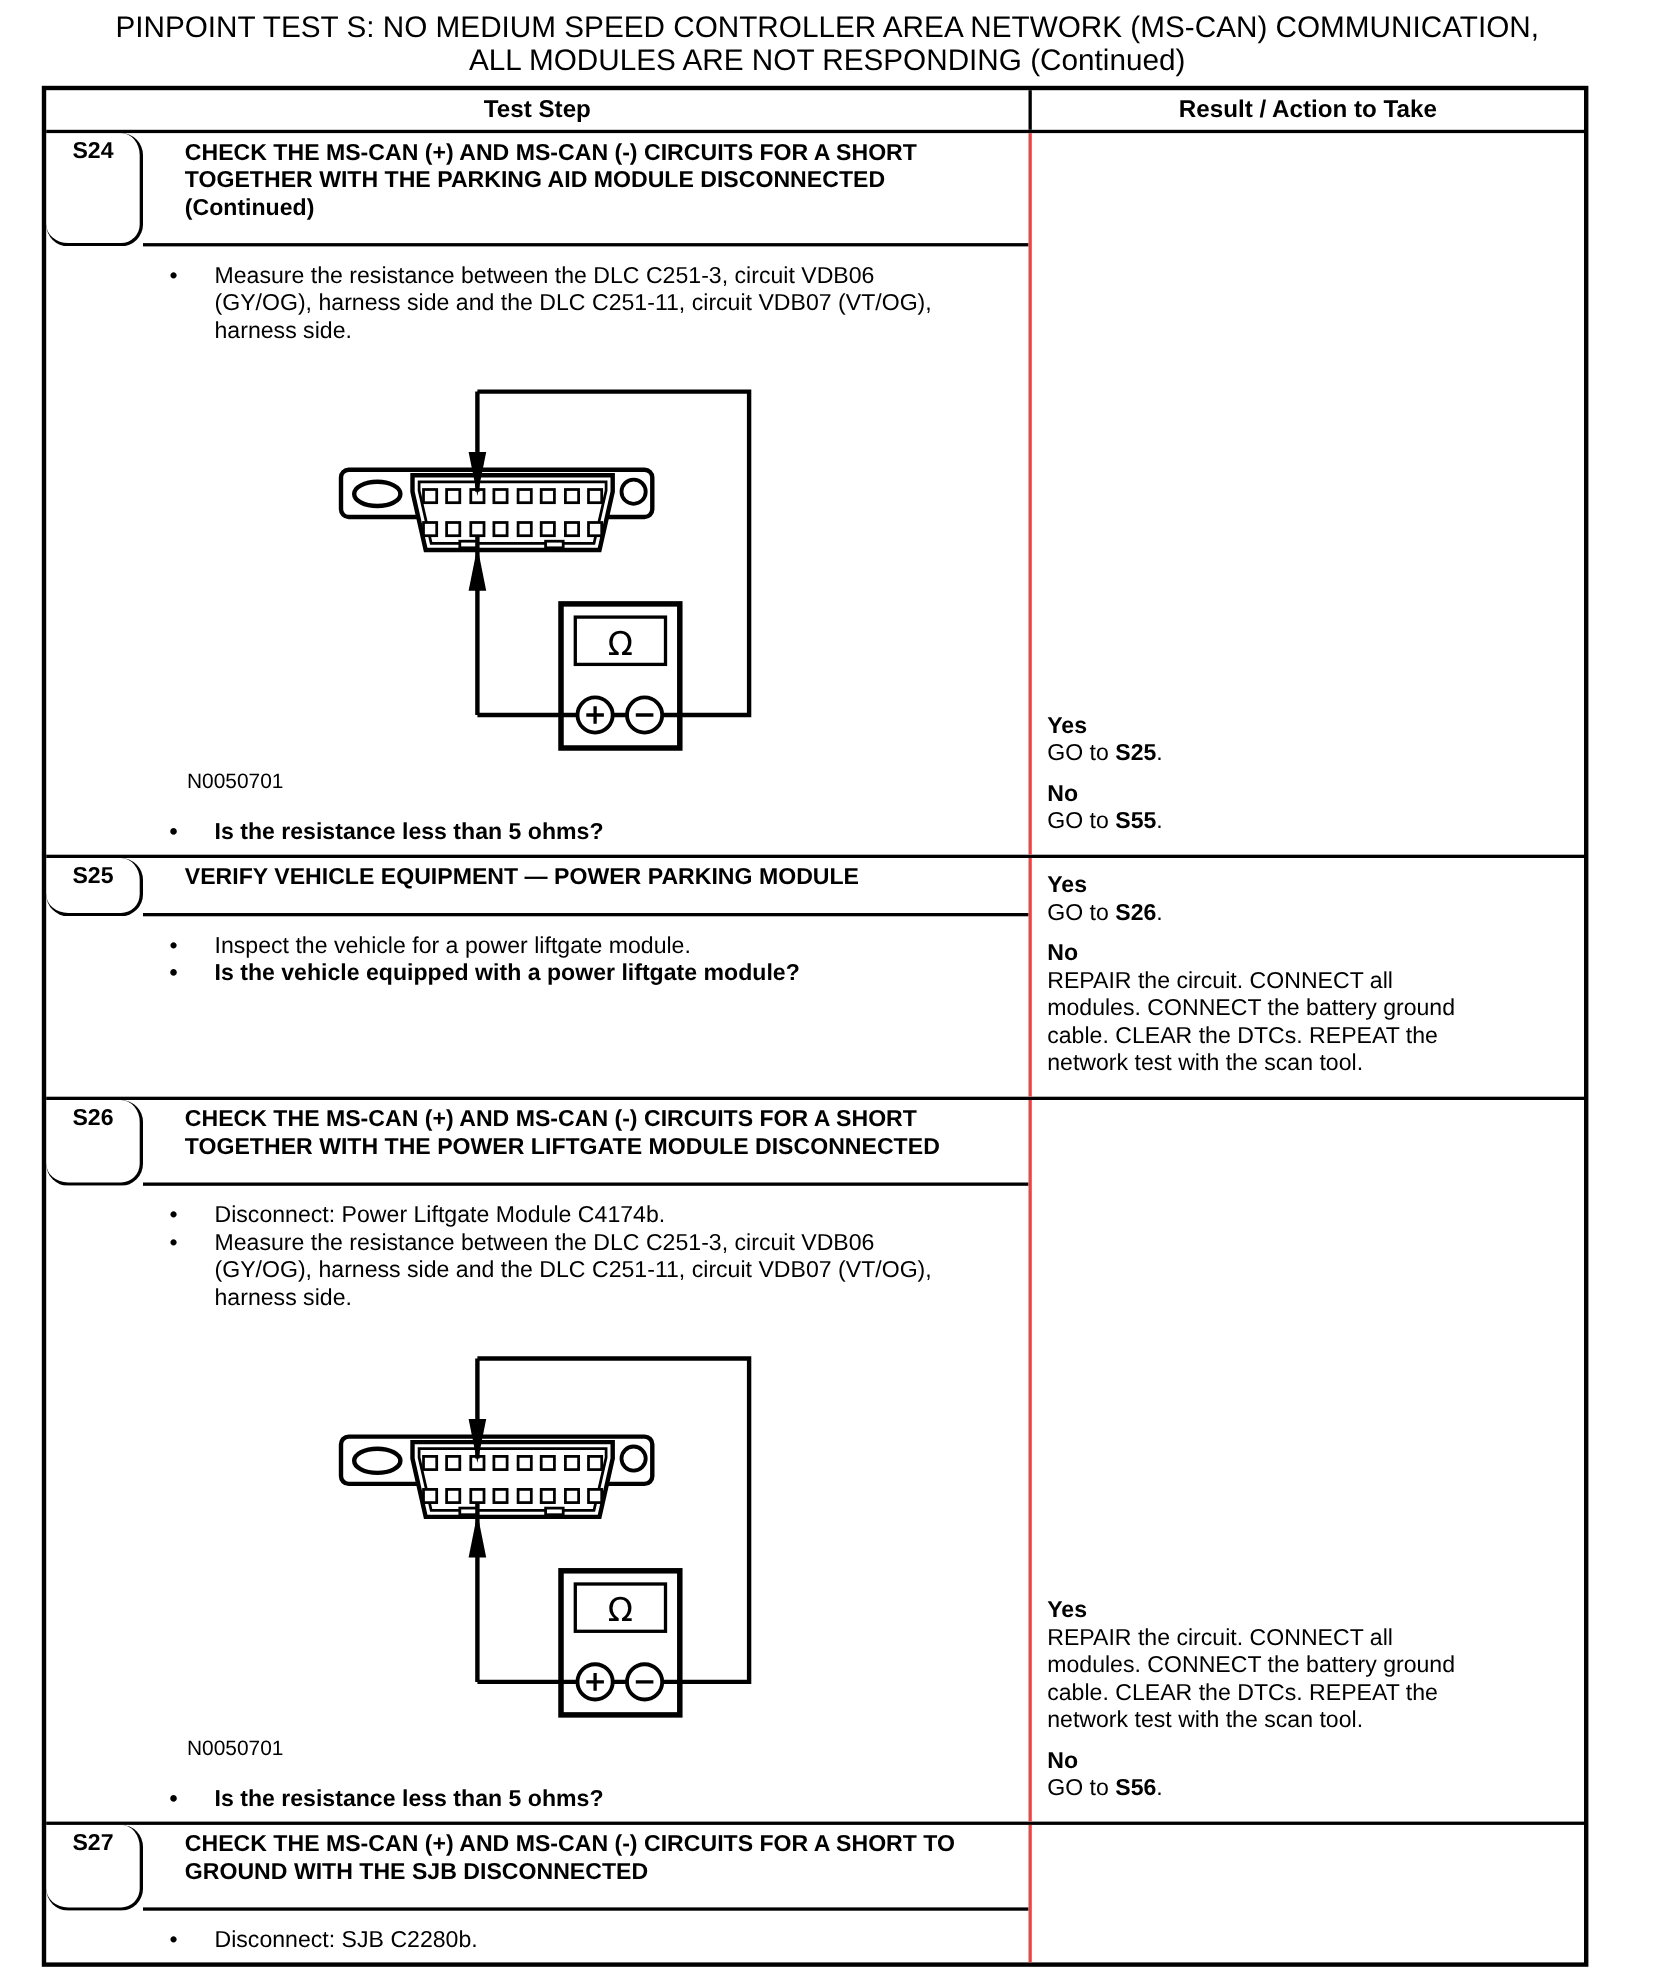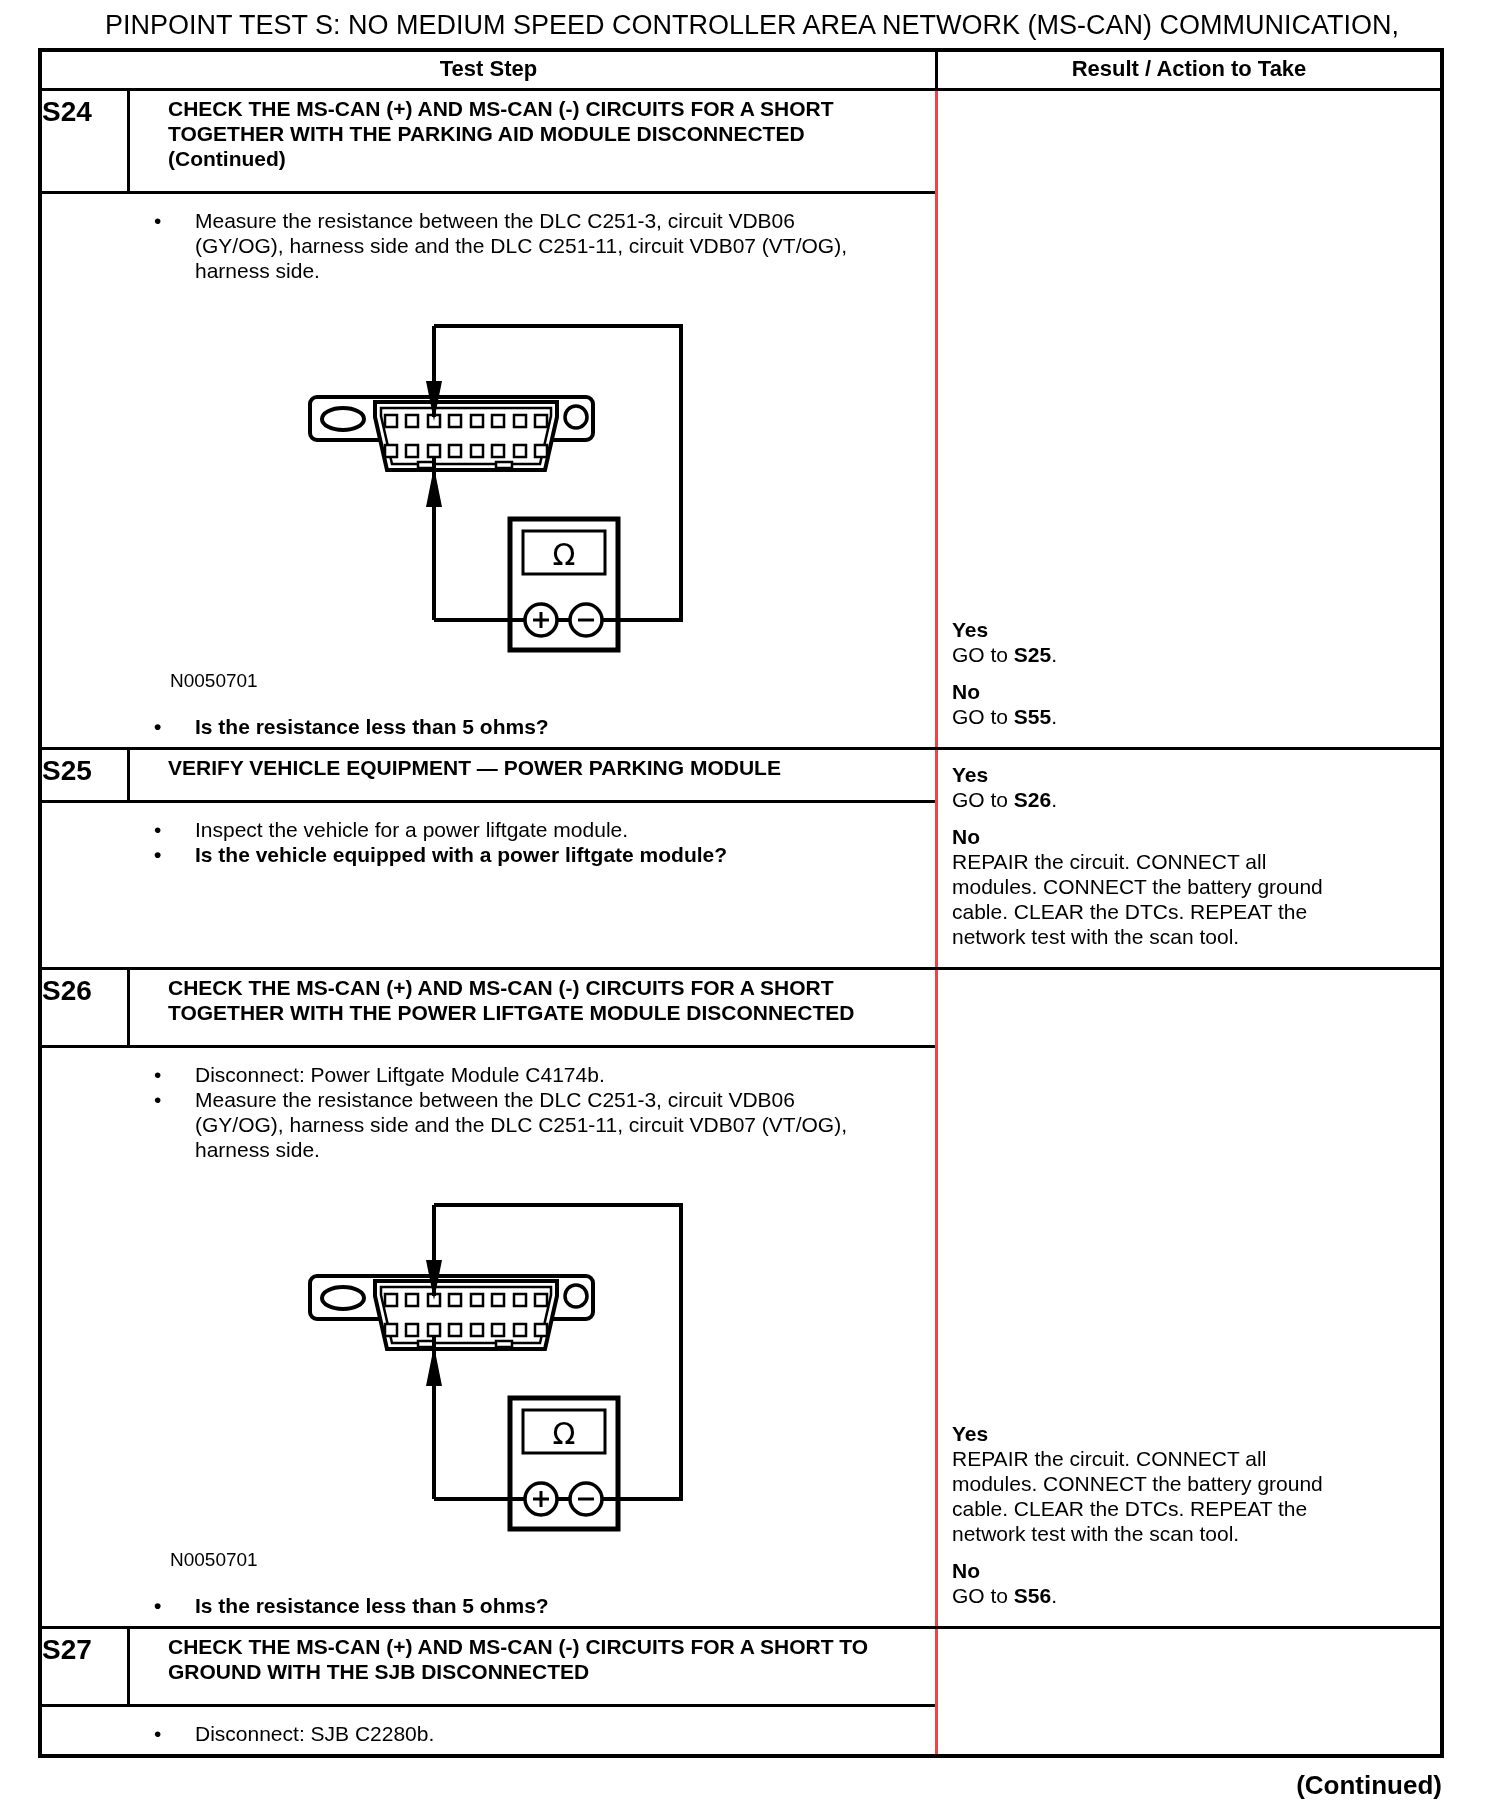--- a/index.html
+++ b/index.html
@@ -13,21 +13,21 @@
   .pptable { margin:8px 60px 0 38px; border:4px solid #000; }
 
   .thead { display:grid; grid-template-columns:893px 1fr; border-bottom:3px solid #000; }
   .th { font-weight:700; font-size:22px; line-height:26px; text-align:center; padding:4px 0 6px; }
   .th-result { border-left:3px solid #000; }
 
   .step { display:grid; grid-template-columns:88px 805px 1fr; grid-template-rows:auto 1fr; }
   .step + .step { border-top:3px solid #000; }
 
   .sid { grid-area:1/1/2/2; border-right:3px solid #000; border-bottom:3px solid #000;
-         font-weight:700; font-size:28px; padding-top:5px; }
+         font-weight:700; font-size:21px; text-align:center; padding-top:5px;border-radius:20px; }
   .stitle { grid-area:1/2/2/3; border-bottom:3px solid #000; font-weight:700;
             font-size:21px; line-height:25px; padding:5px 14px 20px 38px; }
   .stitle .tw { display:block; max-width:715px; }
   .sdetail { grid-area:2/1/3/3; padding:14px 0 8px 0; font-size:21px; line-height:25px; }
   .sresult { grid-area:1/3/3/4; border-left:3px solid #ef4444; font-size:21px; line-height:25px;
              display:flex; flex-direction:column; justify-content:flex-end; padding:12px 14px 18px 14px; }
 
   .bullet { display:flex; margin-left:112px; }
   .dot { width:41px; flex:0 0 41px; }
   .btxt { max-width:665px; }
@@ -96,20 +96,21 @@
     </g>
     <g>
       <circle cx="286" cy="303" r="16" fill="#fff" stroke="#000" stroke-width="3.5"></circle>
       <path d="M278 303 H294" stroke="#000" stroke-width="3" fill="none"></path>
     </g>
   </symbol>
 </svg>
 
 <div class="doc-title">
   <div>PINPOINT TEST S: NO MEDIUM SPEED CONTROLLER AREA NETWORK (MS-CAN) COMMUNICATION,</div>
+  <div>ALL MODULES ARE NOT RESPONDING (Continued)</div>
 </div>
 
 <div class="pptable">
 
   <div class="thead">
     <div class="th">Test Step</div>
     <div class="th th-result">Result / Action to Take</div>
   </div>
 
   <div class="step">

